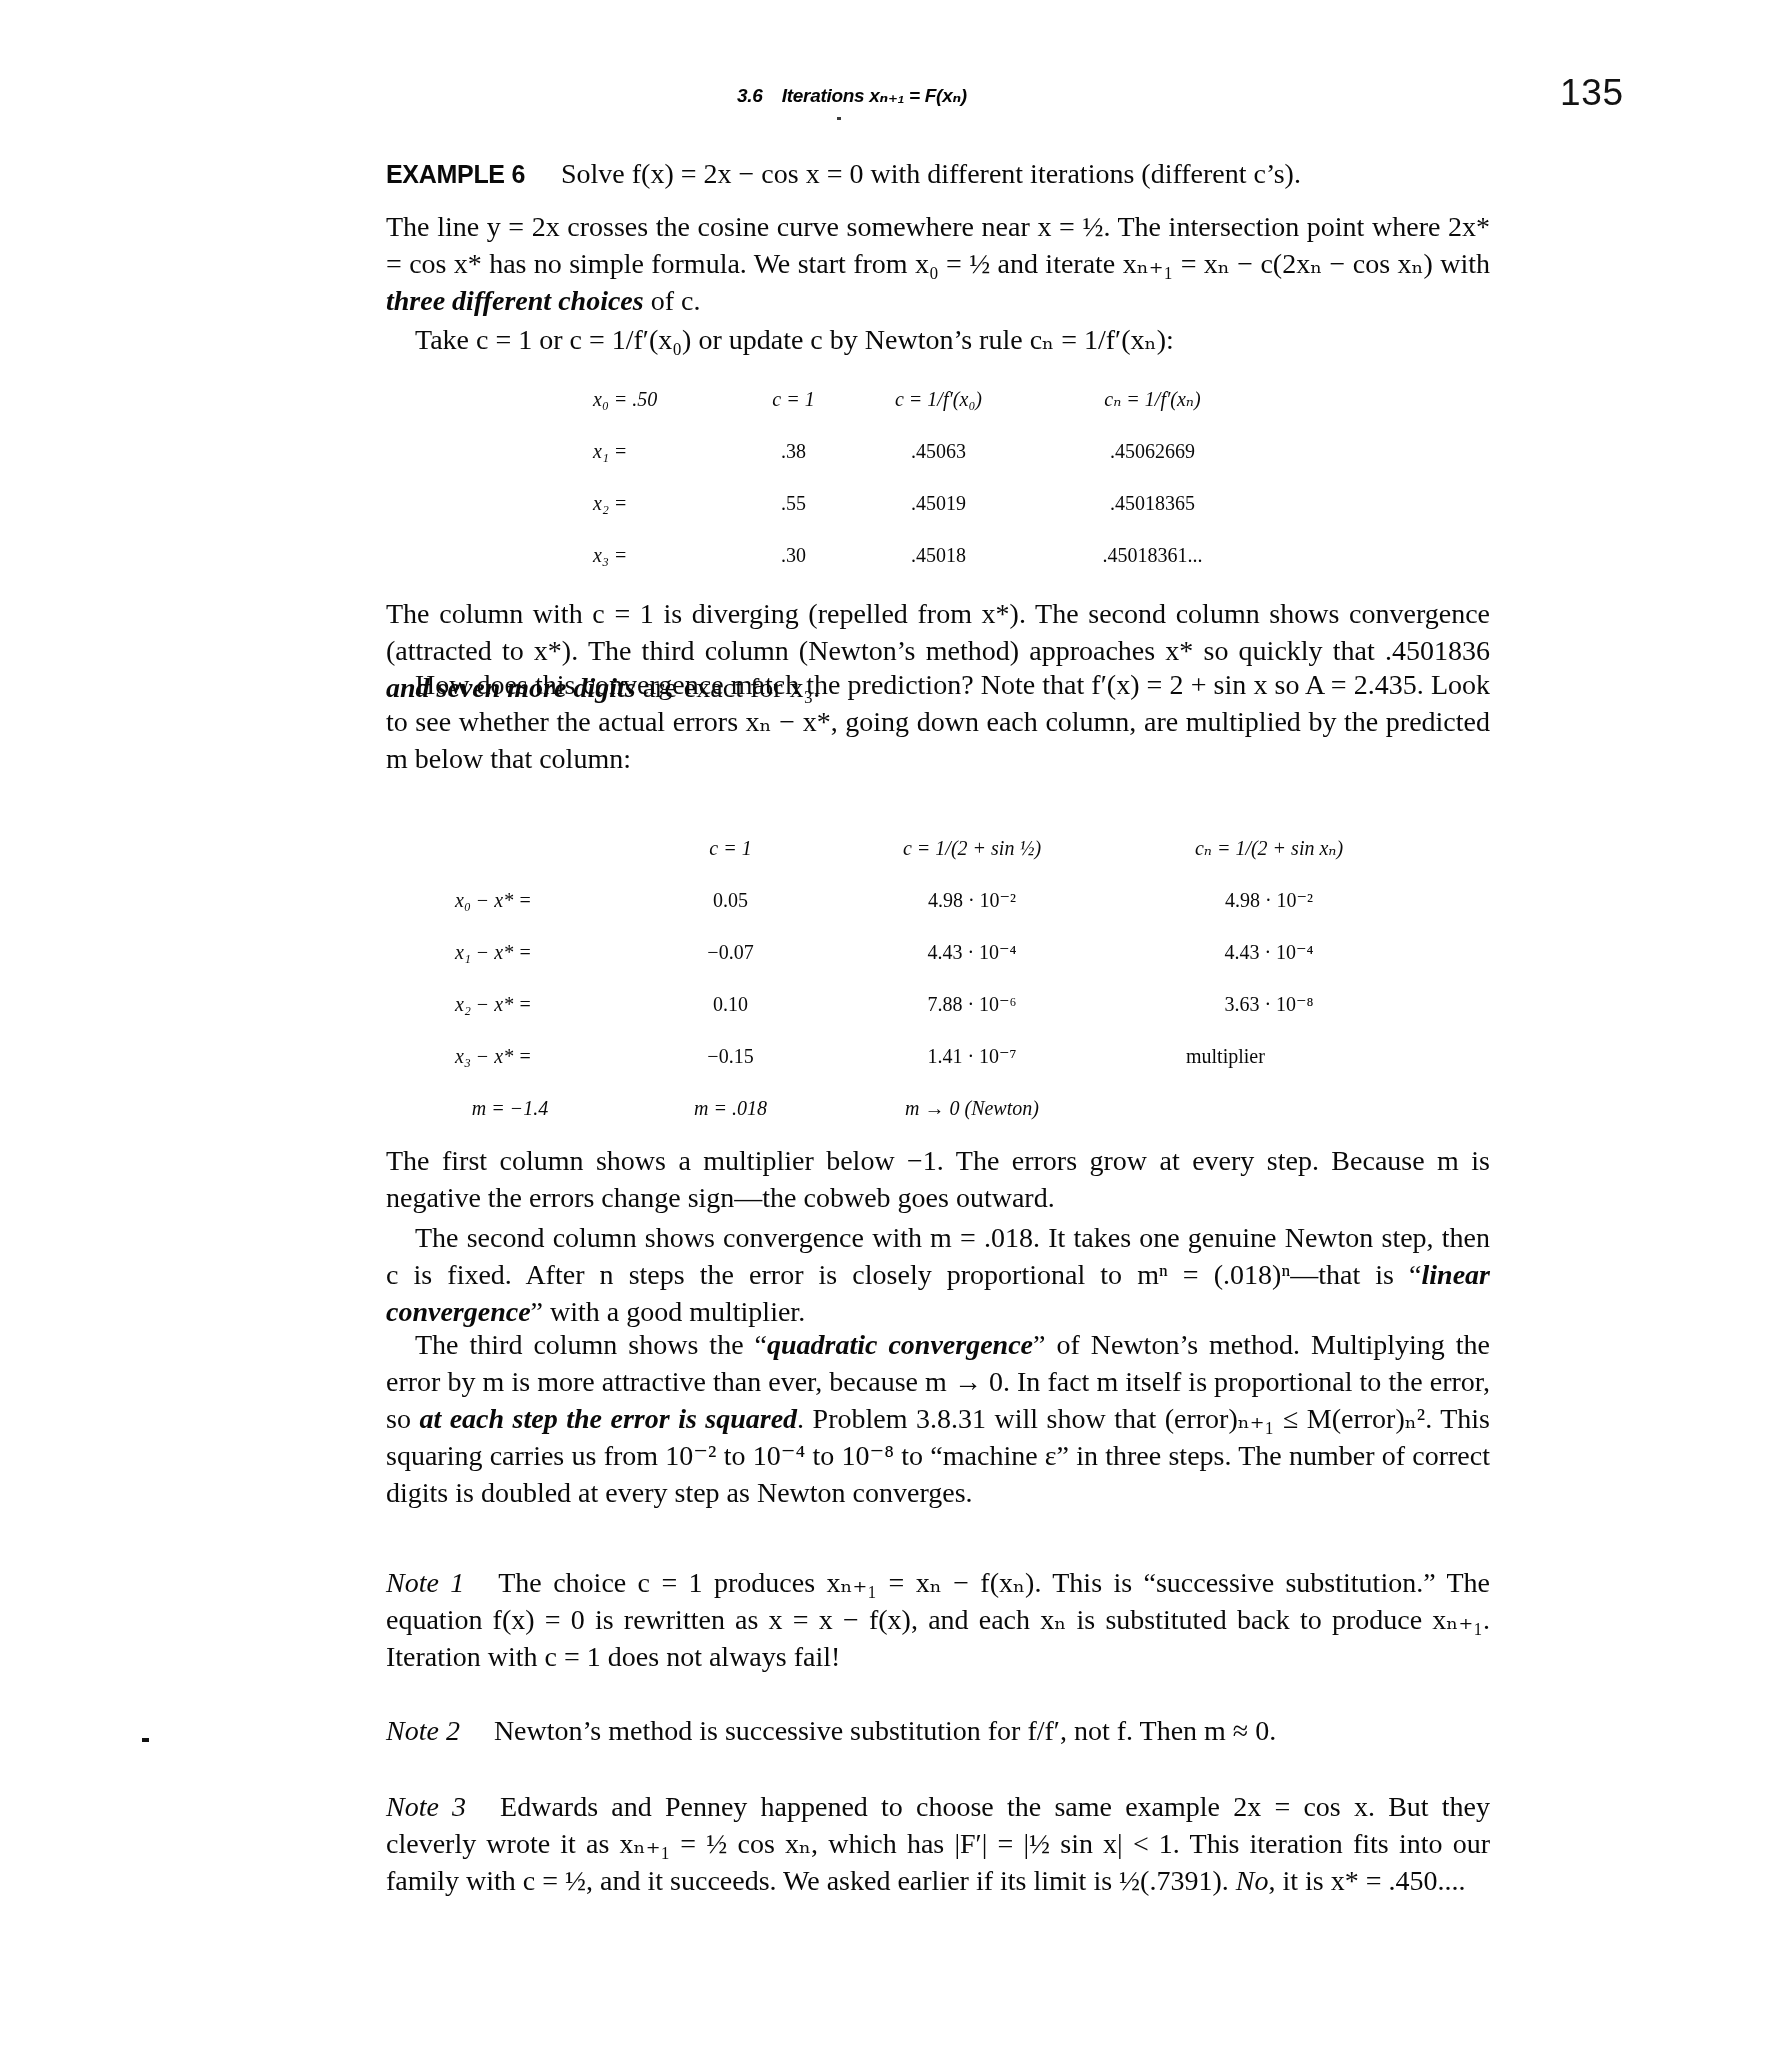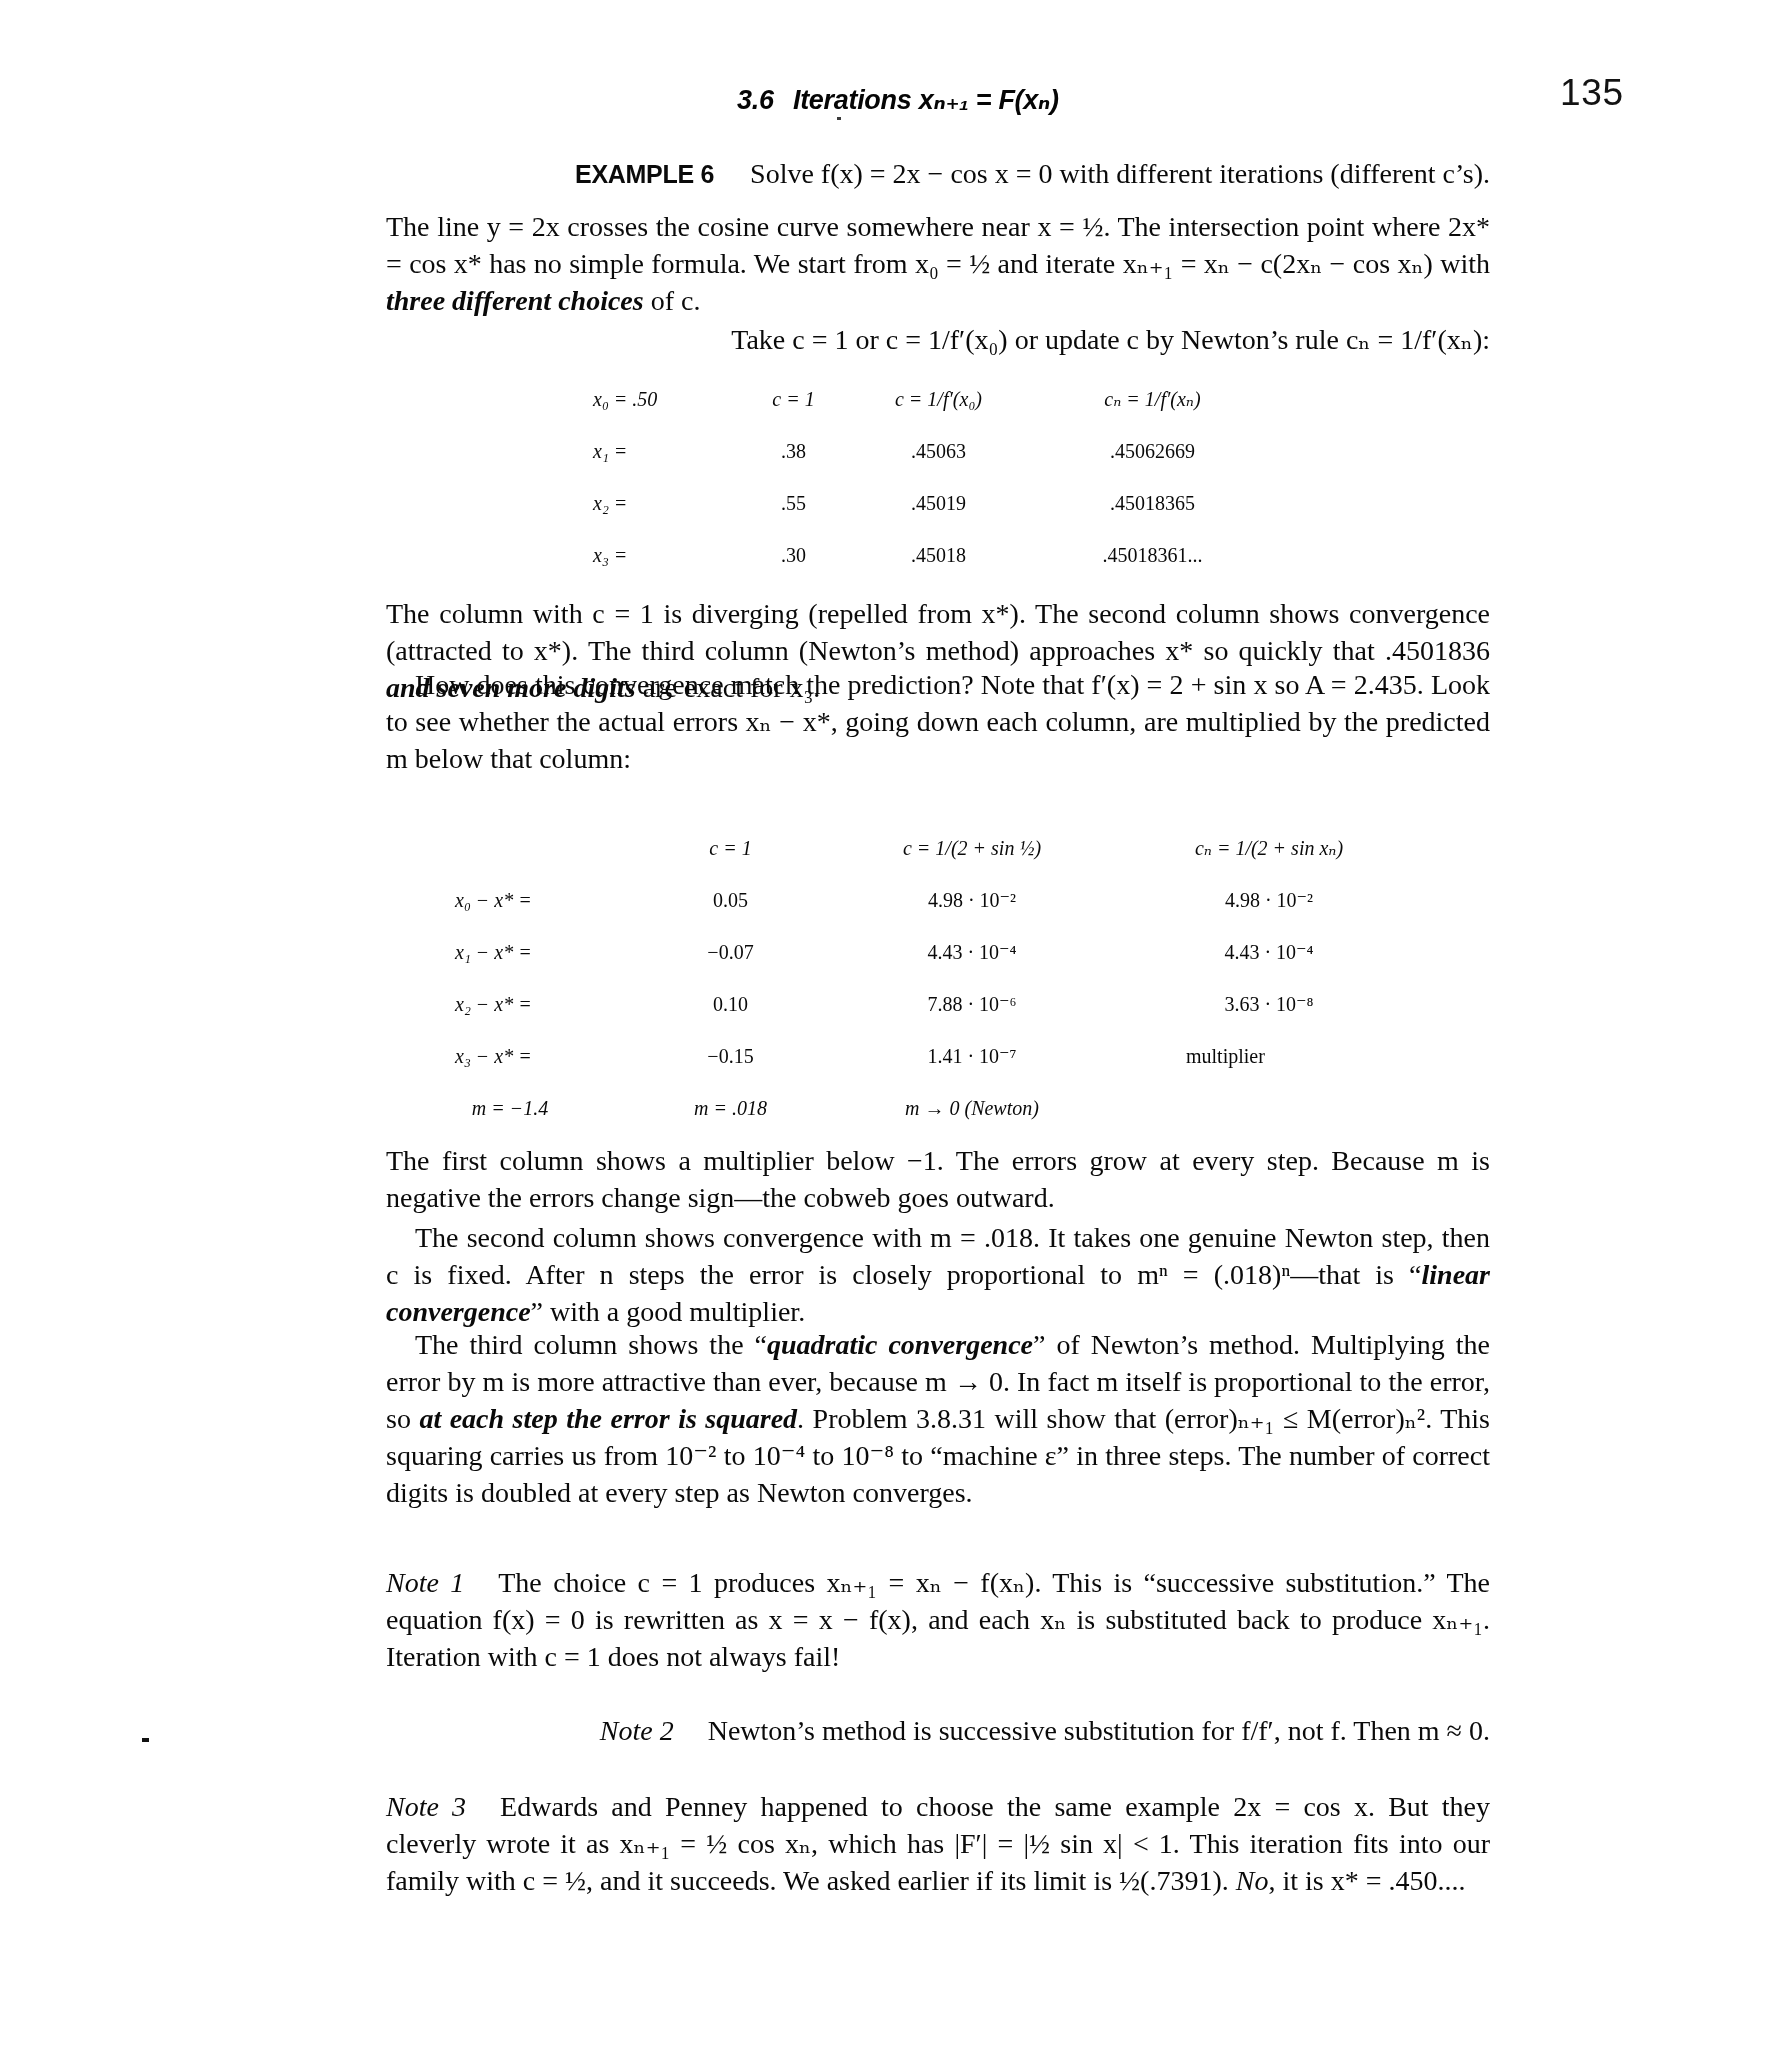--- a/index.html
+++ b/index.html
@@ -1,28 +1,28 @@
 <!DOCTYPE html>
 <html style="font-size:11px"><head>
 <meta charset="utf-8">
 <style>
   html,body{margin:0;padding:0;background:#ffffff;}
   .page{position:relative;width:1788px;height:2066px;background:#ffffff;overflow:hidden;
         color:#0a0a0a;font-family:"Liberation Serif","DejaVu Serif",serif;}
   .hdr-title{position:absolute;left:737px;top:84px;white-space:nowrap;
         font-family:"Liberation Sans","DejaVu Sans",sans-serif;
-        font-weight:700;font-style:italic;font-size:27px;letter-spacing:-0.3px;color:#050505;}
+        font-weight:700;font-style:italic;font-size:19px;letter-spacing:-0.3px;color:#050505;}
   .hdr-title .gap{margin-right:19.3px;}
   .pagenum{position:absolute;left:1560px;top:72px;
         font-family:"Liberation Sans","DejaVu Sans",sans-serif;
         font-size:37px;letter-spacing:0.7px;color:#131313;}
   .blk{position:absolute;left:386px;width:1104px;
         font-size:28px;line-height:37px;text-align:justify;color:#0a0a0a;}
   .indent{text-indent:29px;}
-  .nojust{text-align:right;}
+  .nojust{text-align:left;}
   .ex-label{font-family:"Liberation Sans","DejaVu Sans",sans-serif;
         font-weight:700;font-size:25px;letter-spacing:-0.3px;margin-right:36px;}
   .it{font-style:italic;}
   .bi{font-style:italic;font-weight:700;}
   .note-label{font-style:italic;margin-right:34px;}
   .tbl{position:absolute;display:grid;font-size:20px;color:#0a0a0a;}
   .t1{left:593px;top:373px;grid-template-columns:159px 83px 207px 221px;grid-auto-rows:52px;width:669px;}
   .t2{left:386px;top:822px;grid-template-columns:248px 193px 290px 304px;grid-auto-rows:52px;width:1035px;}
   .c{display:flex;align-items:center;justify-content:center;white-space:nowrap;}
   .lab{justify-content:flex-start;}

